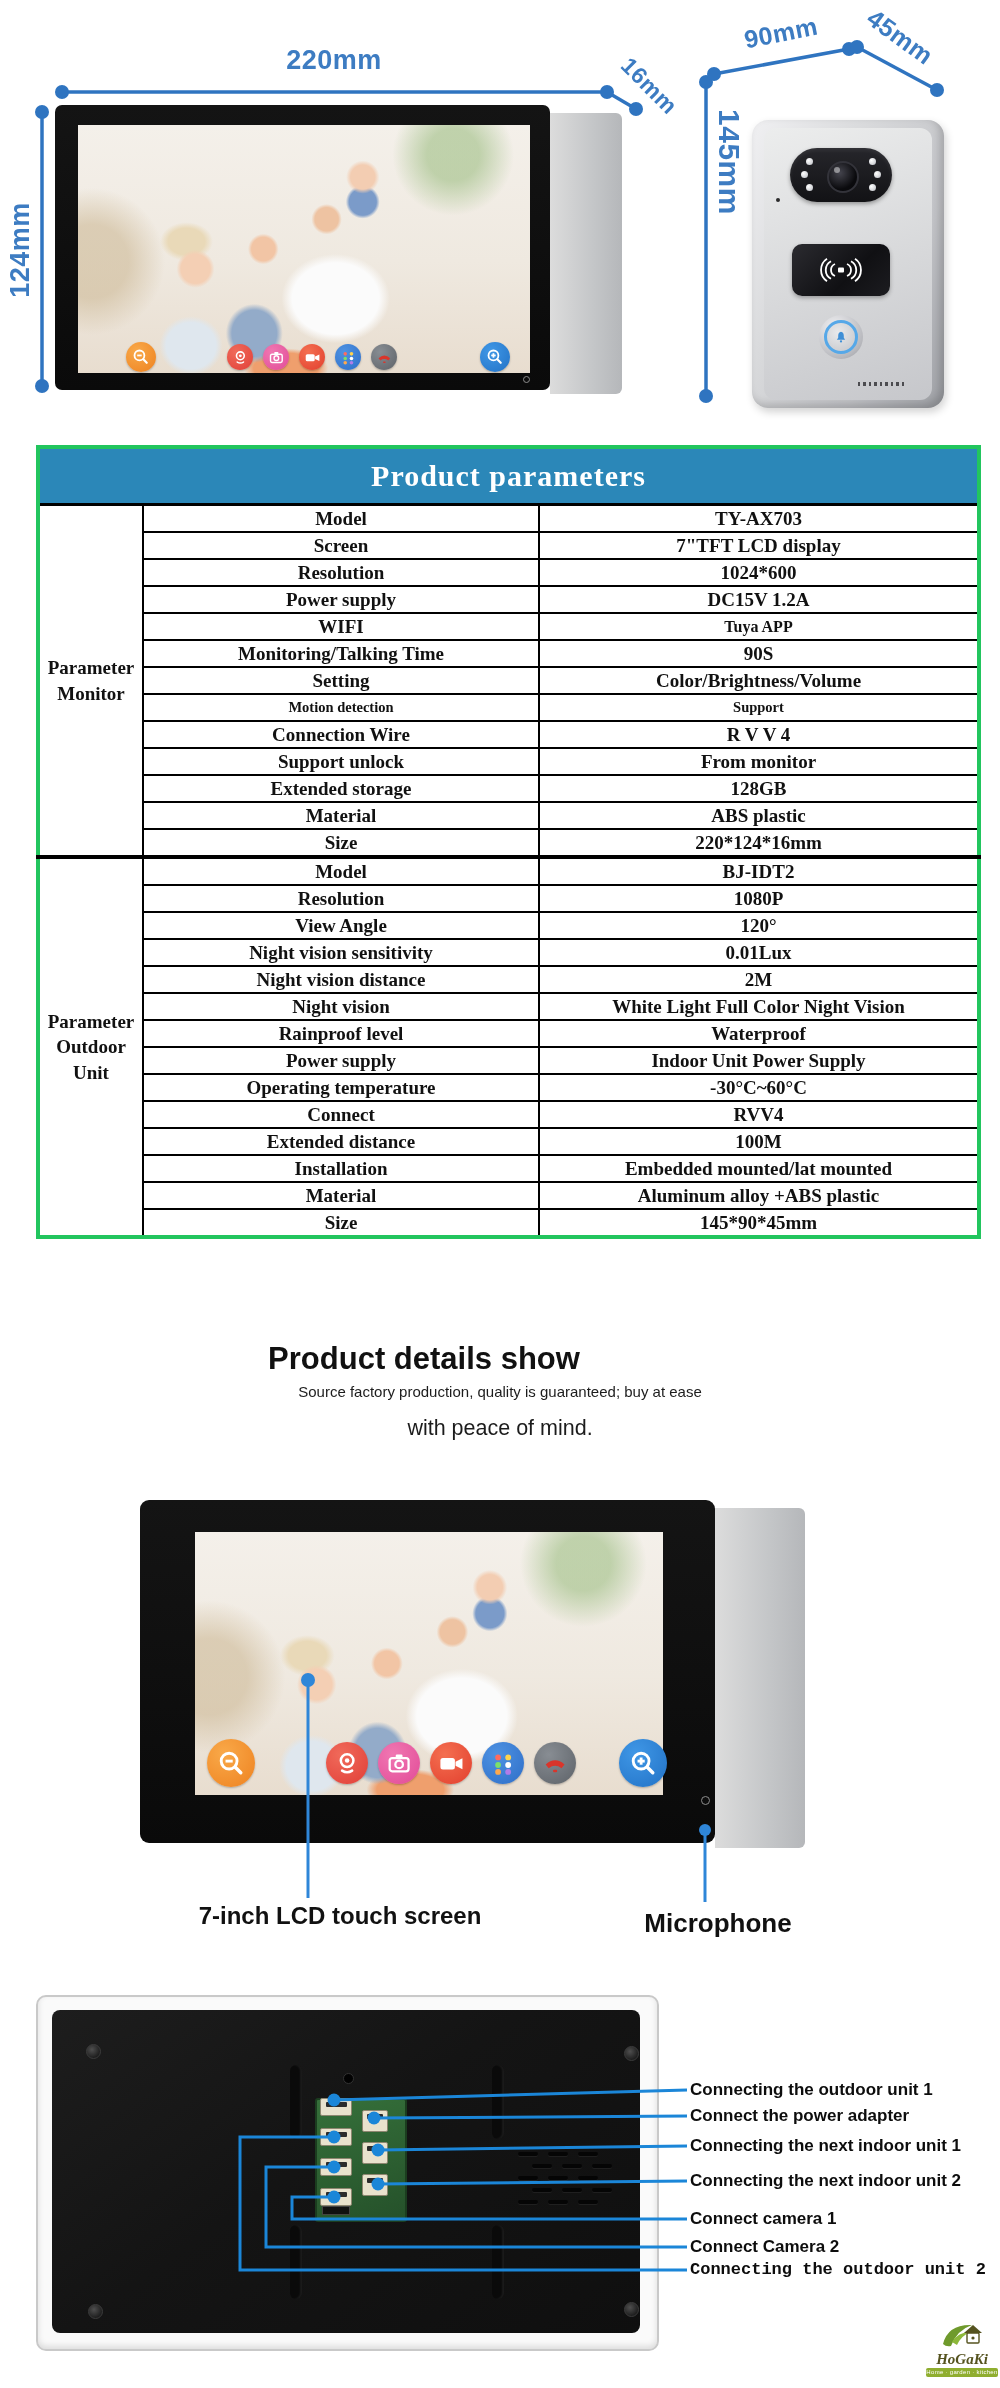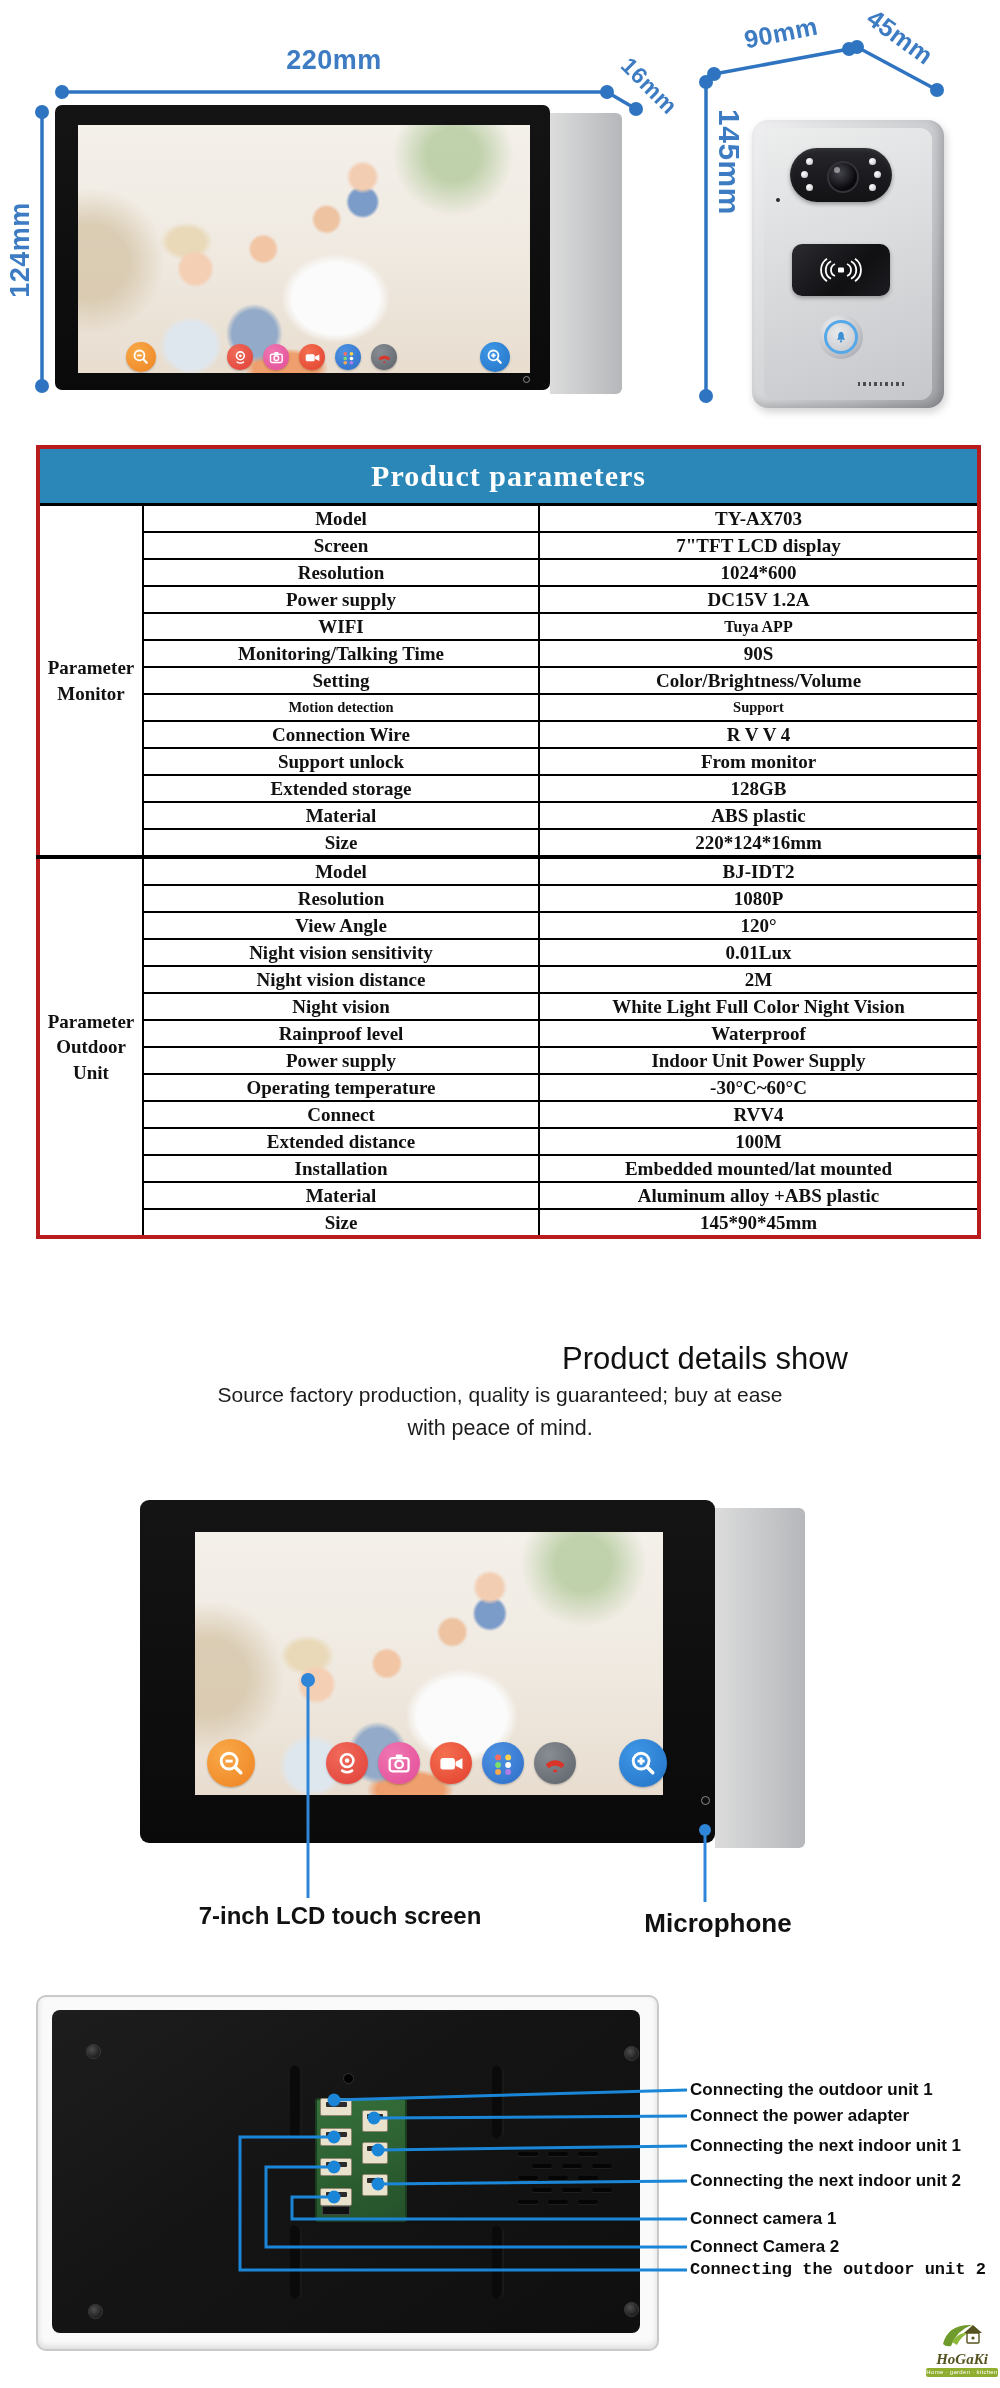--- a/index.html
+++ b/index.html
@@ -49,31 +49,31 @@
            background:linear-gradient(160deg,#eceded 0%,#d7d8da 55%,#c6c7cb 100%);}
   .db-camarea{position:absolute;background:linear-gradient(180deg,#26262b,#121215);border-radius:27px;
               box-shadow:inset 0 2px 4px rgba(255,255,255,.08), 0 2px 4px rgba(0,0,0,.35);}
   .db-led{position:absolute;width:7px;height:7px;border-radius:50%;
           background:radial-gradient(circle at 35% 35%,#ffffff,#b9bcc2);}
   .db-rfid{position:absolute;background:linear-gradient(135deg,#2b2b30 0%,#101013 60%,#1c1c20 100%);
            border-radius:10px;display:flex;align-items:center;justify-content:center;
            box-shadow:0 2px 4px rgba(0,0,0,.3);}
   
   #param-table{position:absolute;left:36px;top:445px;width:941px;border-collapse:collapse;
-               table-layout:fixed;font-family:"Liberation Serif",serif;border:4px solid #b91c1c;}
+               table-layout:fixed;font-family:"Liberation Serif",serif;border:4px solid #22c55e;}
   #param-table th{background:#2b87b8;color:#fff;font-size:30px;font-weight:bold;height:52px;
                   border-bottom:3px solid #000;letter-spacing:1px;}
   #param-table td{border:2px solid #000;height:25px;text-align:center;font-weight:bold;
                   font-size:19px;color:#111;padding:0 4px;overflow:hidden;white-space:nowrap;}
   #param-table td.group{font-size:19px;line-height:1.35;white-space:normal;}
   #param-table tr.small td{font-size:14.5px;}
   #param-table td.v-sm{font-size:16px;}
   #param-table tr.sec2 td{border-top:4px solid #000;}
   
-  .h-title{position:absolute;left:0;width:848px;text-align:right;color:#111;font-weight:normal;}
+  .h-title{position:absolute;left:0;width:848px;text-align:center;color:#111;font-weight:bold;}
   .h-sub{position:absolute;left:0;width:1000px;text-align:center;color:#1c1c1c;font-weight:400;}
   .callout-label{position:absolute;color:#111;font-weight:600;text-align:center;}
   
   .bp-frame{position:absolute;background:#fafafa;border:2px solid #c9c9c9;border-radius:10px;
             box-shadow:inset 0 -3px 6px rgba(0,0,0,.12);}
   .bp-black{position:absolute;background:linear-gradient(145deg,#1d1d1d 0%,#141414 45%,#0f0f0f 100%);
             border-radius:8px;}
   .bp-screw{position:absolute;width:13px;height:13px;border-radius:50%;
             background:radial-gradient(circle at 38% 35%,#4f4f4f,#0a0a0a);border:1px solid #3c3c3c;}
   .bp-slot{position:absolute;width:12px;height:74px;border-radius:6px;background:#0a0a0a;
@@ -312,21 +312,21 @@
         <td class="v">Aluminum alloy +ABS plastic</td>
       </tr>
     <tr>
         <td class="k">Size</td>
         <td class="v">145*90*45mm</td>
       </tr>
   </tbody>
 </table>
 
 <div class="h-title" style="top:1341px;font-size:31px;">Product details show</div>
-<div class="h-sub" style="top:1383px;font-size:21px;">Source factory production, quality is guaranteed; buy at ease</div>
+<div class="h-sub" style="top:1383px;font-size:15px;">Source factory production, quality is guaranteed; buy at ease</div>
 <div class="h-sub" style="top:1416px;font-size:21.5px;">with peace of mind.</div>
 
 <div class="mon-front" style="left:140px;top:1500px;width:575px;height:343px;border-radius:9px;"></div>
 <div class="mon-side" style="left:715px;top:1508px;width:90px;height:340px;"></div>
 <div class="family-photo" style="left:195px;top:1532px;width:468px;height:263px;"></div>
 
 <div class="circ c-zoom" style="left:207px;top:1739px;width:48px;height:48px;">
   <svg viewBox="0 0 24 24">
       <circle cx="10.5" cy="10.5" r="5.5" fill="none" stroke="#fff" stroke-width="2"></circle>
       <line x1="8" y1="10.5" x2="13" y2="10.5" stroke="#fff" stroke-width="2"></line>

